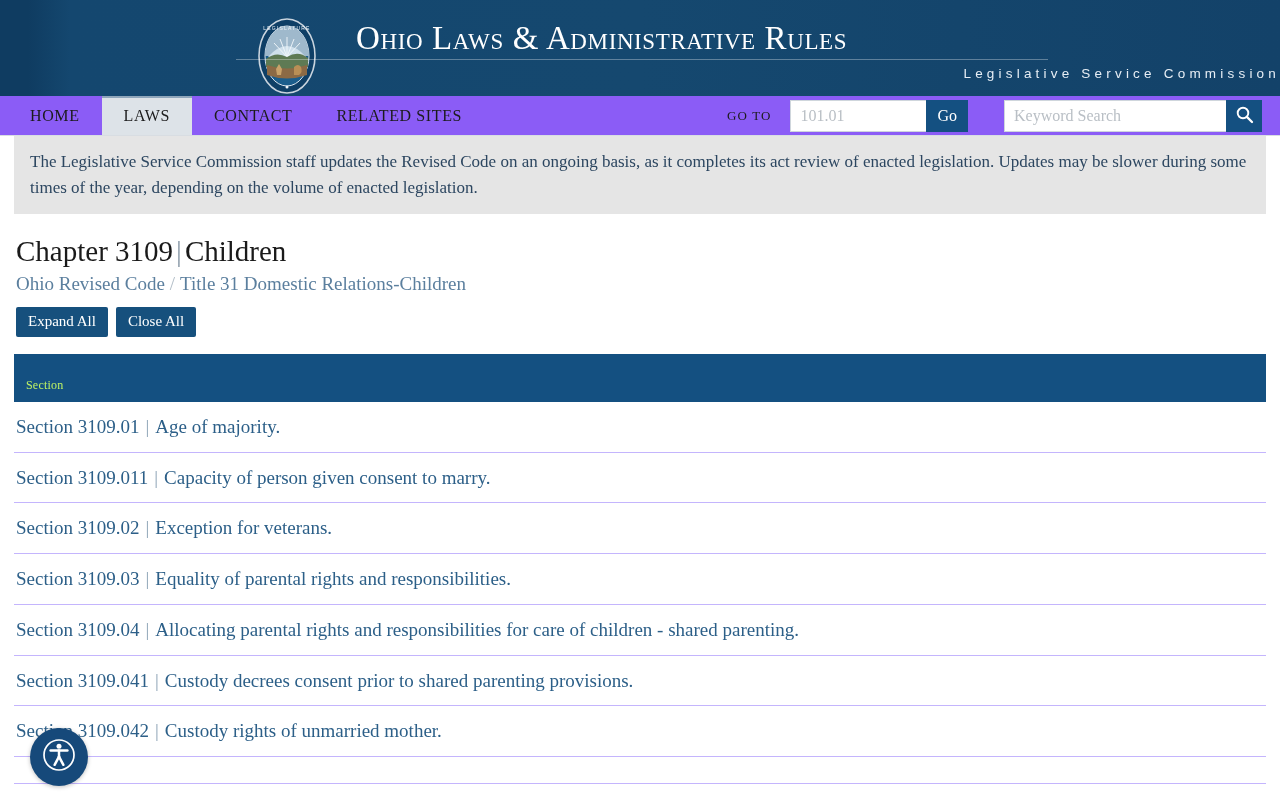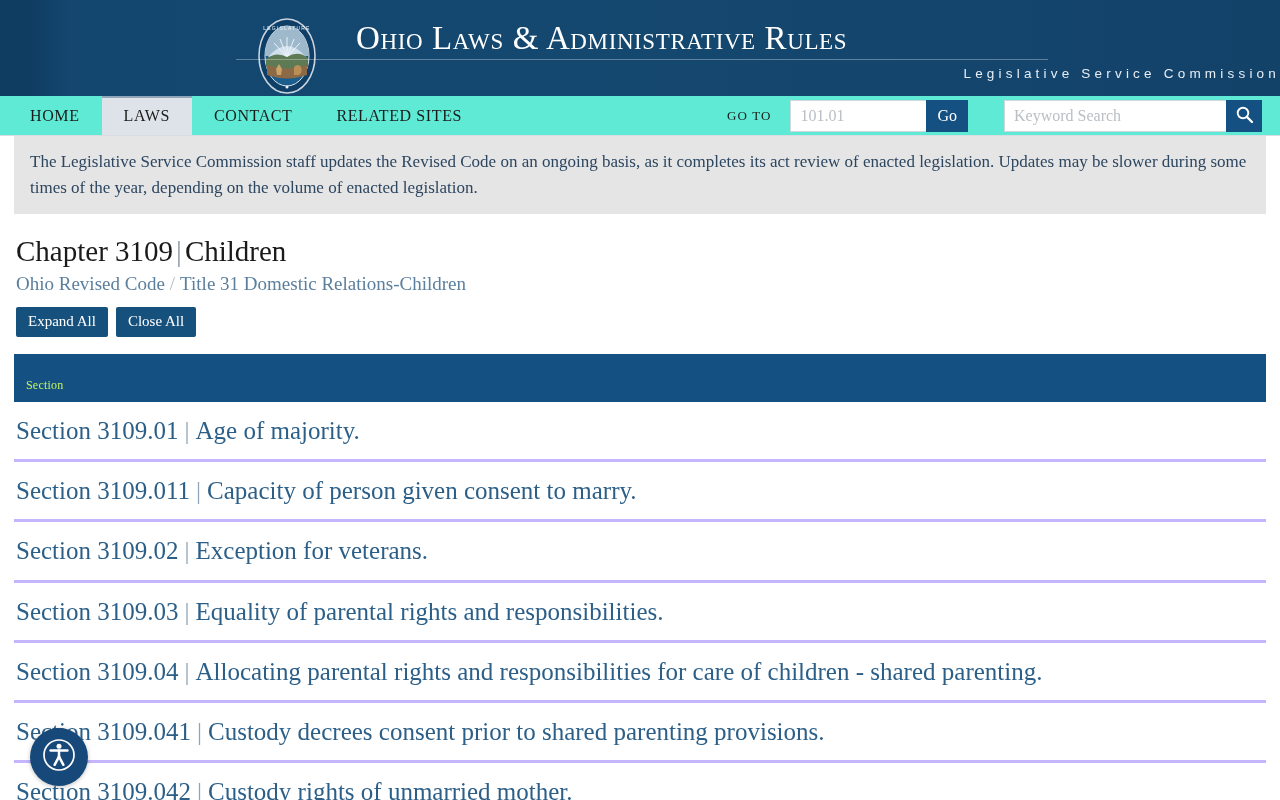--- a/index.html
+++ b/index.html
@@ -56,21 +56,21 @@
     font-size: 13.5px;
     letter-spacing: 4.2px;
     font-family: "Liberation Sans", sans-serif;
     text-indent: 4.2px;
   }
 
   
   .navbar {
     position: relative;
     height: 40px;
-    background: #5eead4;
+    background: #8b5cf6;
     border-bottom: 1px solid #d8dde2;
     display: flex;
     align-items: stretch;
   }
   .nav-links {
     display: flex;
     align-items: stretch;
     margin-left: 8px;
   }
   .nav-link {
@@ -201,23 +201,23 @@
 
   .section-table { margin-top: 17px; }
   .section-head {
     background: #145081;
     color: #bef264;
     font-size: 12px;
     padding: 24px 0 9px 12px;
     letter-spacing: 0.2px;
   }
   .section-row {
-    border-bottom: 3px solid #c4b5fd;
+    border-bottom: 1px solid #c4b5fd;
     padding: 13px 0 13px 2px;
-    font-size: 25px;
+    font-size: 19px;
     line-height: 1.25;
     white-space: nowrap;
   }
   .section-row a {
     color: #2c5f88;
     text-decoration: none;
     cursor: pointer;
   }
   .section-row .row-sep { color: #8fa5b7; padding: 0 6px; }
 

